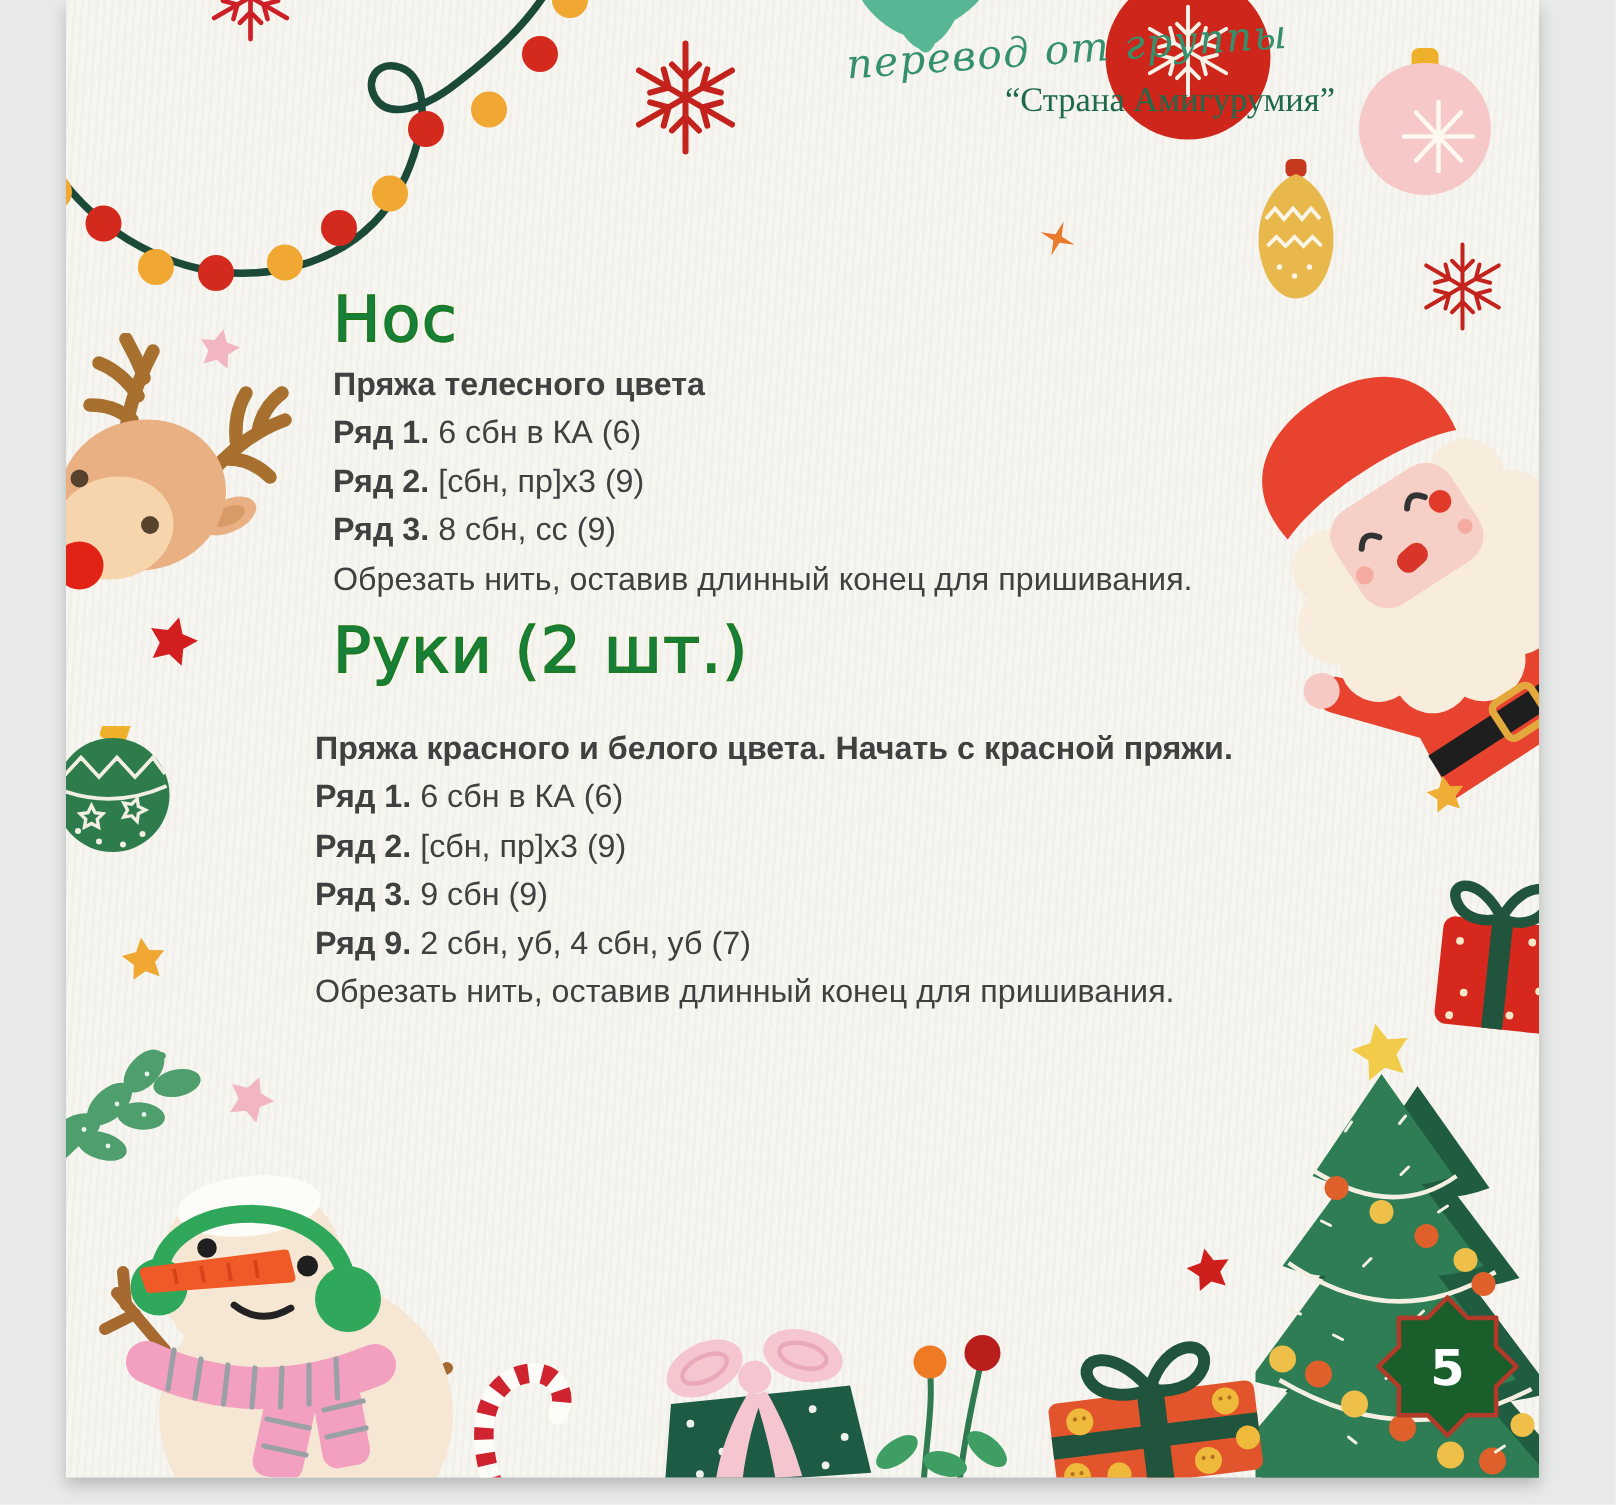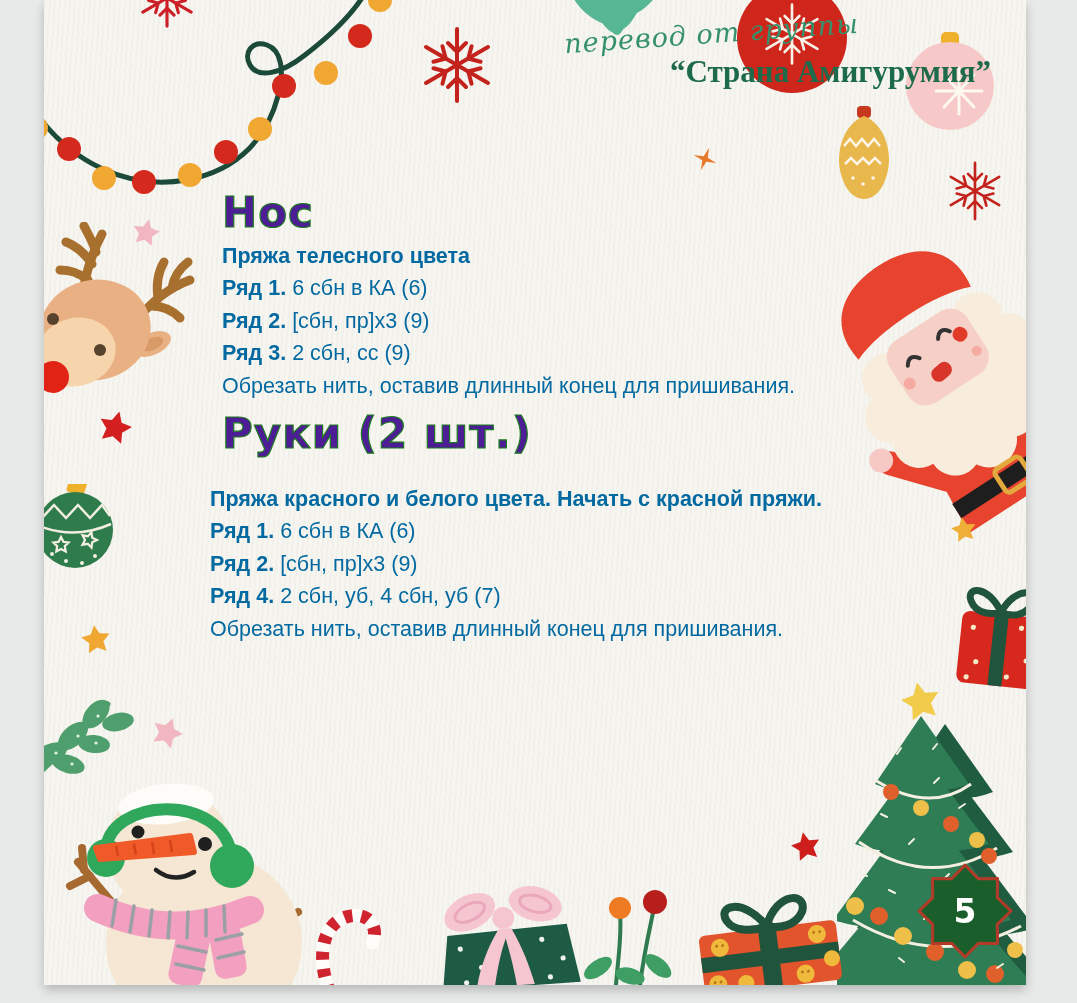--- a/index.html
+++ b/index.html
@@ -6,27 +6,27 @@
   body{width:1077px;height:1003px;background:#e8eae9;overflow:hidden;
        font-family:"Liberation Sans",sans-serif;position:relative}
   #page{position:absolute;left:44px;top:0;width:982px;height:985px;
         background:#f6f5f0;overflow:hidden;box-shadow:0 5px 10px rgba(0,0,0,.22)}
   #page::after{content:"";position:absolute;inset:0;pointer-events:none;
         background:repeating-linear-gradient(94deg,rgba(120,118,105,.04) 0 2px,transparent 2px 5px)}
   .deco{position:absolute;z-index:1}
   .txt{position:absolute;z-index:2}
   .credit{left:520px;top:18px;transform:rotate(-4deg);
           font:italic 27px "DejaVu Serif",serif;color:#35916b;letter-spacing:1px}
-  .brand{left:626px;top:54px;font-family:"Liberation Serif",serif;font-weight:700;
-         font-size:31px;color:#1d6b4a}
-  .sec-title{font-family:"DejaVu Sans",sans-serif;font-weight:700;color:#4c1d95;
+  .brand{left:626px;top:54px;font-family:"Liberation Serif",serif;font-weight:400;
+         font-size:23px;color:#1d6b4a}
+  .sec-title{font-family:"DejaVu Sans",sans-serif;font-weight:400;color:#15803d;
          font-size:42px;letter-spacing:1px;-webkit-text-stroke:1.2px #1e7b1f}
   #title1{left:178px;top:188px}
   #title2{left:178px;top:409px}
-  .sec-body{font-size:21.5px;line-height:32.4px;color:#0369a1;width:720px}
+  .sec-body{font-size:21.5px;line-height:32.4px;color:#404040;width:720px}
   #body1{left:178px;top:240px}
   #body2{left:166px;top:483px}
   .bold{font-weight:700}
   #badge-num{position:absolute;left:873px;top:863px;width:96px;height:96px;z-index:3;
          display:flex;align-items:center;justify-content:center;color:#fff;
          font-size:33px;font-weight:700;font-family:"DejaVu Sans",sans-serif}
   #santa-svg{transform:rotate(-33deg)}
 </style>
 </head>
 <body>
@@ -379,26 +379,27 @@
   </svg>
 
   <div class="txt credit">перевод от группы</div>
   <div class="txt brand">“Страна Амигурумия”</div>
 
   <div id="title1" class="txt sec-title">Нос</div>
   <div id="body1" class="txt sec-body">
     <div class="line"><span class="bold">Пряжа телесного цвета</span> <span></span></div>
     <div class="line"><span class="bold">Ряд 1.</span> <span>6 сбн в КА (6)</span></div>
     <div class="line"><span class="bold">Ряд 2.</span> <span>[сбн, пр]х3 (9)</span></div>
-    <div class="line"><span class="bold">Ряд 3.</span> <span>2 сбн, сс (9)</span></div>
+    <div class="line"><span class="bold">Ряд 3.</span> <span>8 сбн, сс (9)</span></div>
     <div class="line"><span class="bold"></span> <span>Обрезать нить, оставив длинный конец для пришивания.</span></div>
   </div>
 
   <div id="title2" class="txt sec-title">Руки (2 шт.)</div>
   <div id="body2" class="txt sec-body">
     <div class="line"><span class="bold">Пряжа красного и белого цвета. Начать с красной пряжи.</span> <span></span></div>
     <div class="line"><span class="bold">Ряд 1.</span> <span>6 сбн в КА (6)</span></div>
     <div class="line"><span class="bold">Ряд 2.</span> <span>[сбн, пр]х3 (9)</span></div>
-    <div class="line"><span class="bold">Ряд 4.</span> <span>2 сбн, уб, 4 сбн, уб (7)</span></div>
+    <div class="line"><span class="bold">Ряд 3.</span> <span>9 сбн (9)</span></div>
+    <div class="line"><span class="bold">Ряд 9.</span> <span>2 сбн, уб, 4 сбн, уб (7)</span></div>
     <div class="line"><span class="bold"></span> <span>Обрезать нить, оставив длинный конец для пришивания.</span></div>
   </div>
 
 </div>
 
 </body></html>

